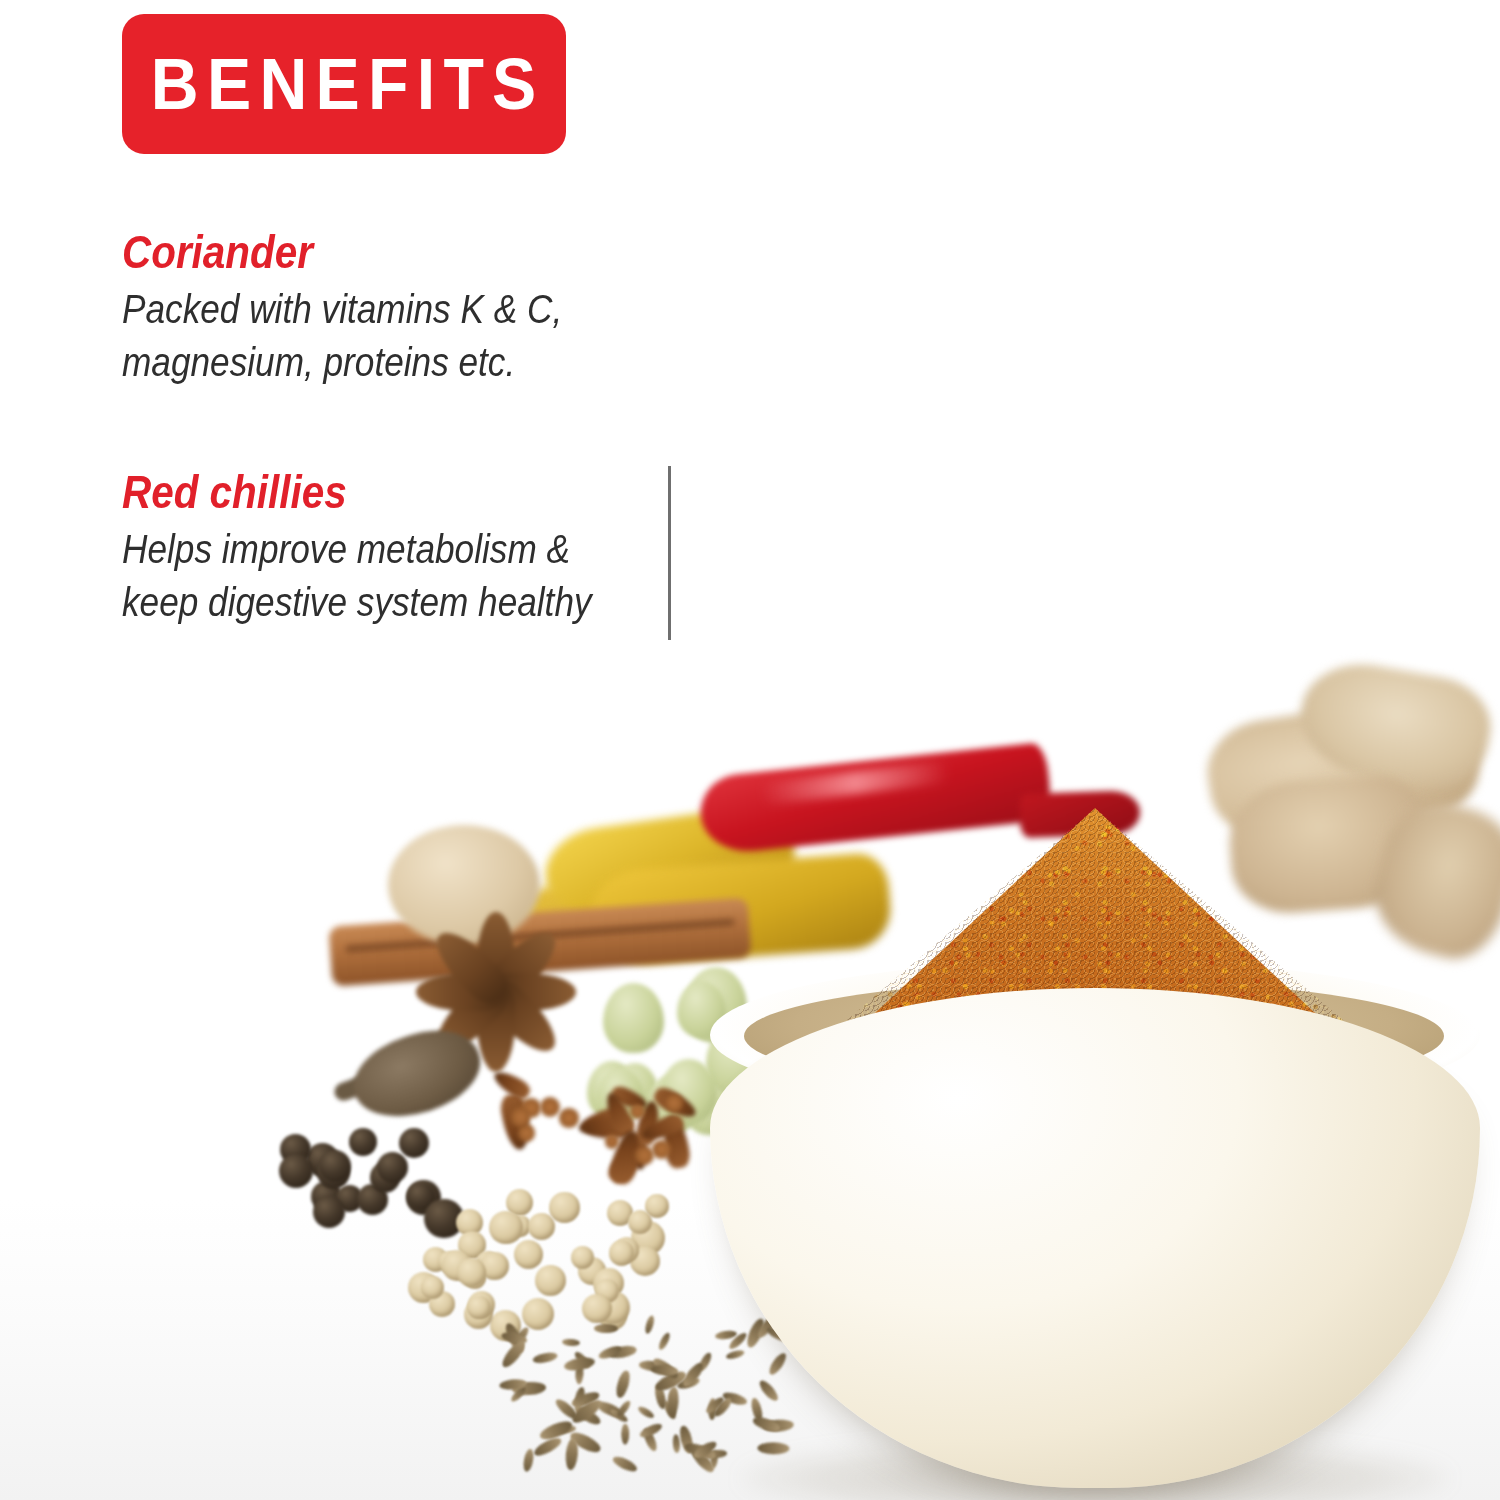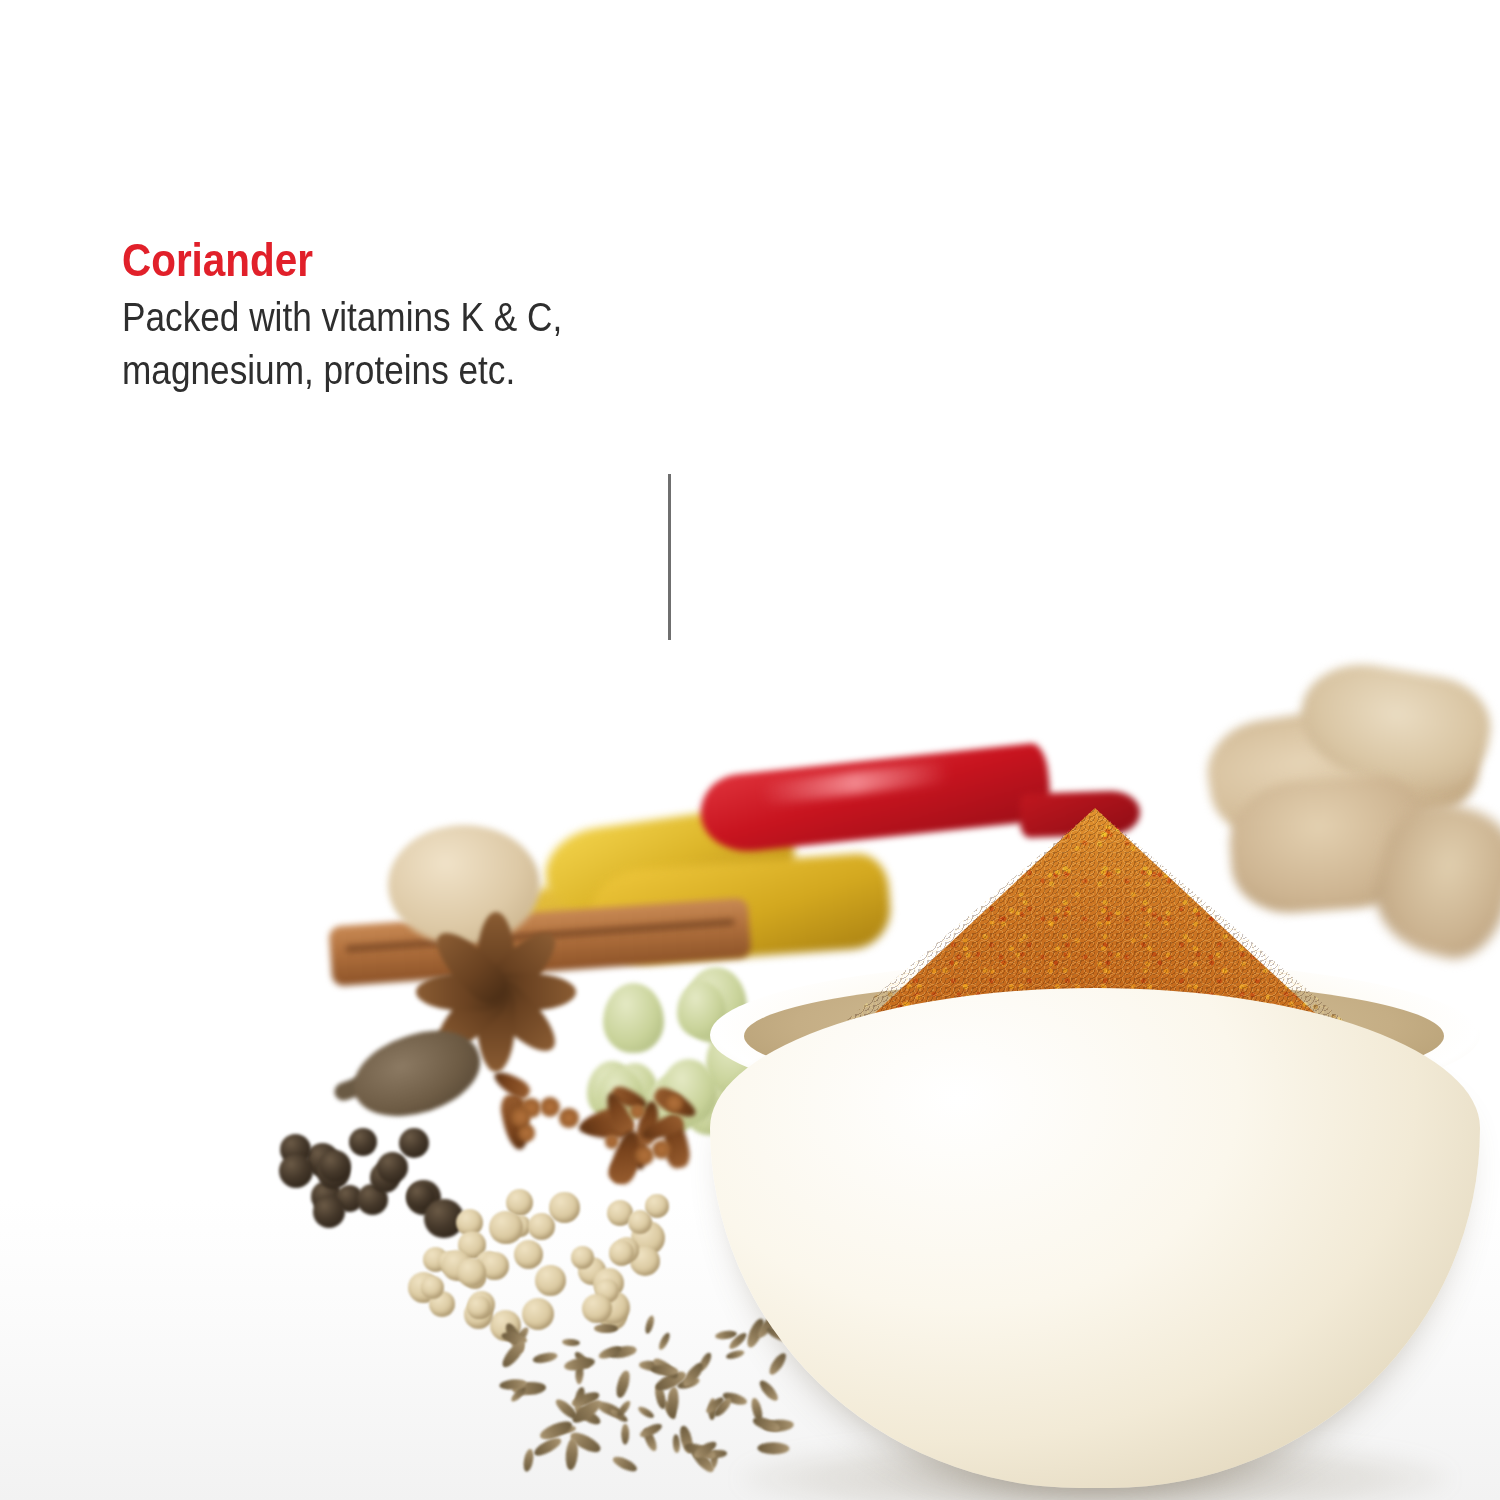--- a/index.html
+++ b/index.html
@@ -46,22 +46,23 @@
     transform: scaleX(0.92);
     transform-origin: center;
     padding-left: 8px;
     white-space: nowrap;
   }
 
   
   .grid {
     position: absolute;
     left: 0;
-    top: 236px;
+    top: 228px;
     width: 1348px;
+    font-style: italic;
   }
   .grid-row {
     position: relative;
     display: flex;
     align-items: flex-start;
   }
   .grid-row.row-1 { height: 240px; }
   .grid-row.row-2 { height: 200px; }
 
   .cell {
@@ -392,34 +393,41 @@
       repeating-radial-gradient(circle at 8px 6px, rgba(255,220,140,0.26) 0 1px, rgba(0,0,0,0) 1px 5px);
     background-size: 9px 9px, 13px 11px;
     clip-path: polygon(0% 78%, 50% 0%, 100% 78%, 100% 100%, 0% 100%);
   }
 </style>
 </head>
 <body>
 
 <div id="page">
 
+  <div class="banner">
+    <span class="banner-label">BENEFITS</span>
+  </div>
 
   <div class="grid">
 
     <div class="divider d1"></div>
     <div class="divider d2"></div>
 
     <div class="grid-row row-1">
       <div class="cell left">
         <h2 class="spice-title">Coriander</h2>
         <p class="spice-desc">Packed with vitamins K &amp; C, magnesium, proteins etc.</p>
       </div>
     </div>
 
     <div class="grid-row row-2">
+      <div class="cell left">
+        <h2 class="spice-title">Red chillies</h2>
+        <p class="spice-desc">Helps improve metabolism &amp; keep digestive system healthy</p>
+      </div>
     </div>
 
   </div>
 
   <div class="photo">
     <div class="photo-surface"></div>
 
     <div class="obj ginger-a"></div>
     <div class="obj ginger-b"></div>
     <div class="obj ginger-c"></div>

